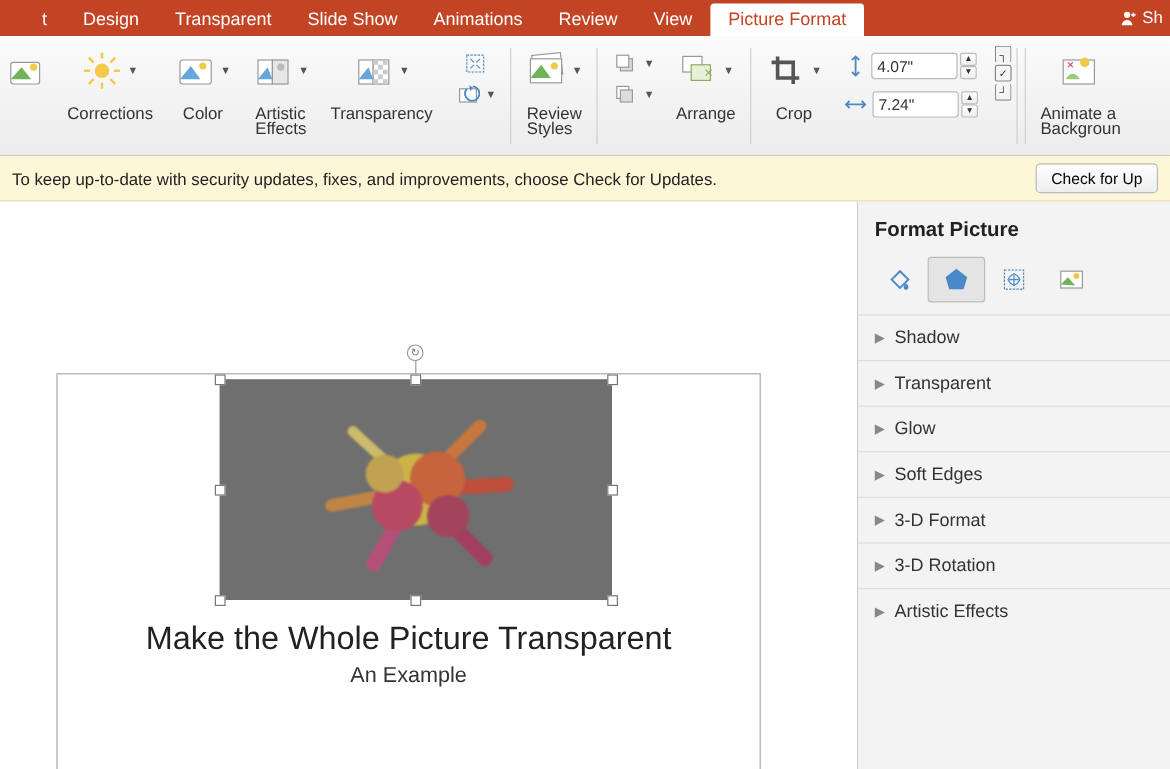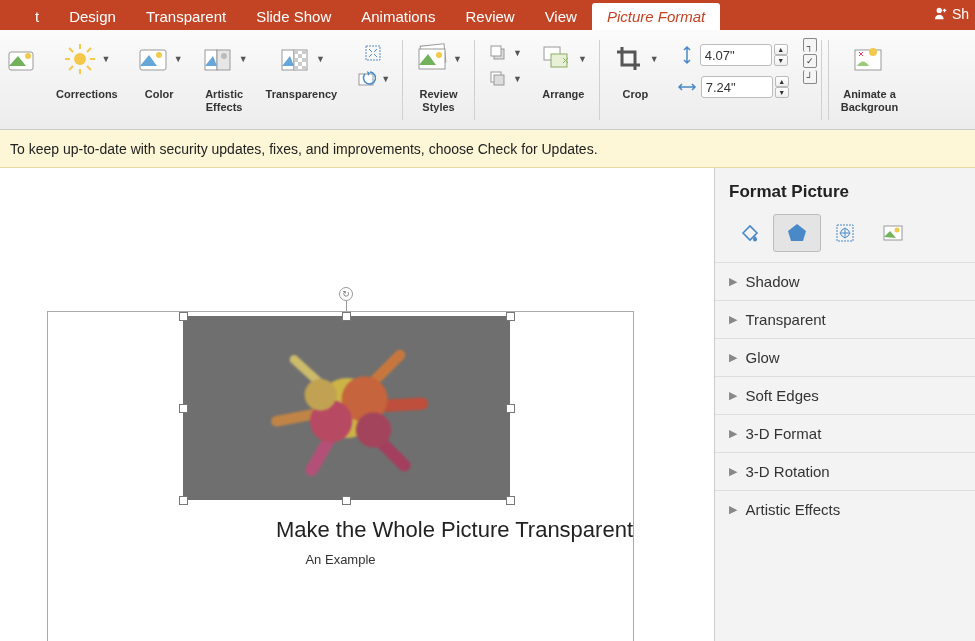--- a/index.html
+++ b/index.html
@@ -1,30 +1,30 @@
 <!DOCTYPE html>
 <html><head>
 <meta charset="utf-8">
 <style>
   * { box-sizing: border-box; margin: 0; padding: 0; font-family: -apple-system, "Helvetica Neue", Arial, sans-serif; }
   body { width: 975px; height: 641px; overflow: hidden; background: #fff; font-size: 13px; color: #333; }
 
   
   .tabbar { height: 30px; background: #c34425; display: flex; align-items: flex-end; padding: 0 0 0 20px; color: #fff; font-size: 15px; position: relative; }
   .tab { padding: 5px 15px 5px 15px; cursor: pointer; }
-  .tab.active { background: #fff; color: #c34425; border-top-left-radius: 3px; border-top-right-radius: 3px; font-style: italic; }
-  .tabbar-right { position: absolute; right: 6px; top: 6px; font-size: 14px; display:flex; align-items:flex-start; gap:4px; }
+  .tab.active { background: #fff; color: #c34425; border-top-left-radius: 3px; border-top-right-radius: 3px; }
+  .tabbar-right { position: absolute; right: 6px; top: 6px; font-size: 14px; display:flex; align-items:flex-end; gap:4px; }
 
   
   .ribbon { height: 100px; background: linear-gradient(#fbfbfb,#ececec); border-bottom: 1px solid #ccc; display: flex; align-items: flex-start; padding: 6px 4px 0 4px; gap: 2px; overflow:hidden; }
   .rgroup { display: flex; flex-direction: column; align-items: center; justify-content: flex-start; padding: 0 8px; position: relative; height: 92px; }
   .sep { width: 1px; height: 80px; background: #d0d0d0; margin: 4px 2px 0 2px; }
   .riconrow { display:flex; align-items:center; gap:3px; height:46px;}
   .ricon { width: 34px; height: 34px; display:flex; align-items:center; justify-content:center; }
-  .rlabel { font-size: 11px; color: #333; text-align: center; margin-top: 6px; line-height: 13px; font-weight: bold; }
+  .rlabel { font-size: 14px; color: #333; margin-top: 6px; line-height: 13px; }
   .dd { font-size: 9px; color: #555; margin-left:1px; }
 
   .minigroup { display:flex; flex-direction:column; gap:4px; padding-top:2px;}
   .minirow { display:flex; align-items:center; gap:3px;}
   .smicon { width:22px; height:22px; display:flex; align-items:center; justify-content:center;}
 
   .sizebox { display:flex; align-items:center; gap:4px;}
   .sizeinput { width: 72px; height: 22px; border:1px solid #bbb; background:#fff; display:flex; align-items:center; padding: 0 4px; font-size:13px; border-radius:3px; }
   .stepper { display:flex; flex-direction:column; margin-left:-2px;}
   .steparrow { width:14px; height:11px; border:1px solid #bbb; background:linear-gradient(#fff,#eee); font-size:7px; display:flex; align-items:center; justify-content:center; border-radius:2px;}
@@ -39,22 +39,22 @@
   .main { display:flex; height: calc(641px - 30px - 100px - 38px); }
   .canvas { flex:1; background:#fff; position:relative; overflow:hidden; }
   .slide { position:absolute; left:48px; top:144px; width:585px; height:360px; background:#fff; box-shadow: 0 0 0 1px #aaa; }
 
   .pic { position:absolute; left:135px; top:4px; width:327px; height:184px; background:#6f6f6f; }
   .explosion { position:absolute; left:50%; top:50%; width:180px; height:150px; transform:translate(-50%,-50%); filter: blur(1px) opacity(0.85); }
   .handle { width:9px; height:9px; background:#fff; border:1px solid #777; position:absolute; }
   .rothandle { width:14px; height:14px; border:1px solid #999; border-radius:50%; background:#fff; position:absolute; display:flex; align-items:center; justify-content:center; font-size:9px; color:#777;}
   .rotline { width:1px; height:12px; background:#999; position:absolute;}
 
-  .slidetitle { position:absolute; top:205px; left:0; right:0; text-align:right; font-size:22px; color:#222; font-family:"Segoe UI","Helvetica Neue",sans-serif;}
-  .slidesub { position:absolute; top:240px; left:0; right:0; text-align:center; font-size:13px; color:#333;}
+  .slidetitle { position:absolute; top:205px; left:0; right:0; text-align:center; font-size:27px; color:#222; font-family:"Segoe UI","Helvetica Neue",sans-serif;}
+  .slidesub { position:absolute; top:240px; left:0; right:0; text-align:center; font-size:18px; color:#333;}
 
   
   .panel { width: 261px; border-left:1px solid #ccc; background:#f3f3f3; display:flex; flex-direction:column; }
   .paneltitle { font-size:17px; font-weight:600; padding:14px 14px 12px 14px; color:#222; }
   .panetabs { display:flex; gap:0; padding-left:10px; margin-bottom:10px; }
   .panetab { width:48px; height:38px; display:flex; align-items:center; justify-content:center; border:1px solid transparent; cursor:pointer; border-radius:3px;}
   .panetab.sel { background:#e4e4e4; border:1px solid #bcbcbc; }
   .acc { border-top:1px solid #ddd; padding:10px 14px; font-size:15px; color:#333; display:flex; align-items:center; gap:8px; cursor:pointer; }
   .accarr { color:#888; font-size:11px;}
 </style>
@@ -306,20 +306,21 @@
           </svg>
     </div>
       </div>
     <div class="rlabel" style="white-space:pre-line">Animate a
 Backgroun</div>
   </div>
 </div>
 
 <div class="banner">
   <span>To keep up-to-date with security updates, fixes, and improvements, choose Check for Updates.</span>
+  <button class="btn">Check for Up</button>
 </div>
 
 <div class="main">
   <div class="canvas">
 
     <div class="rothandle" style="left:339px; top:119px;">↻</div>
     <div class="rotline" style="left:346px; top:133px;"></div>
     <div class="slide">
       <div class="pic">
         <svg class="explosion" viewBox="0 0 200 170">

